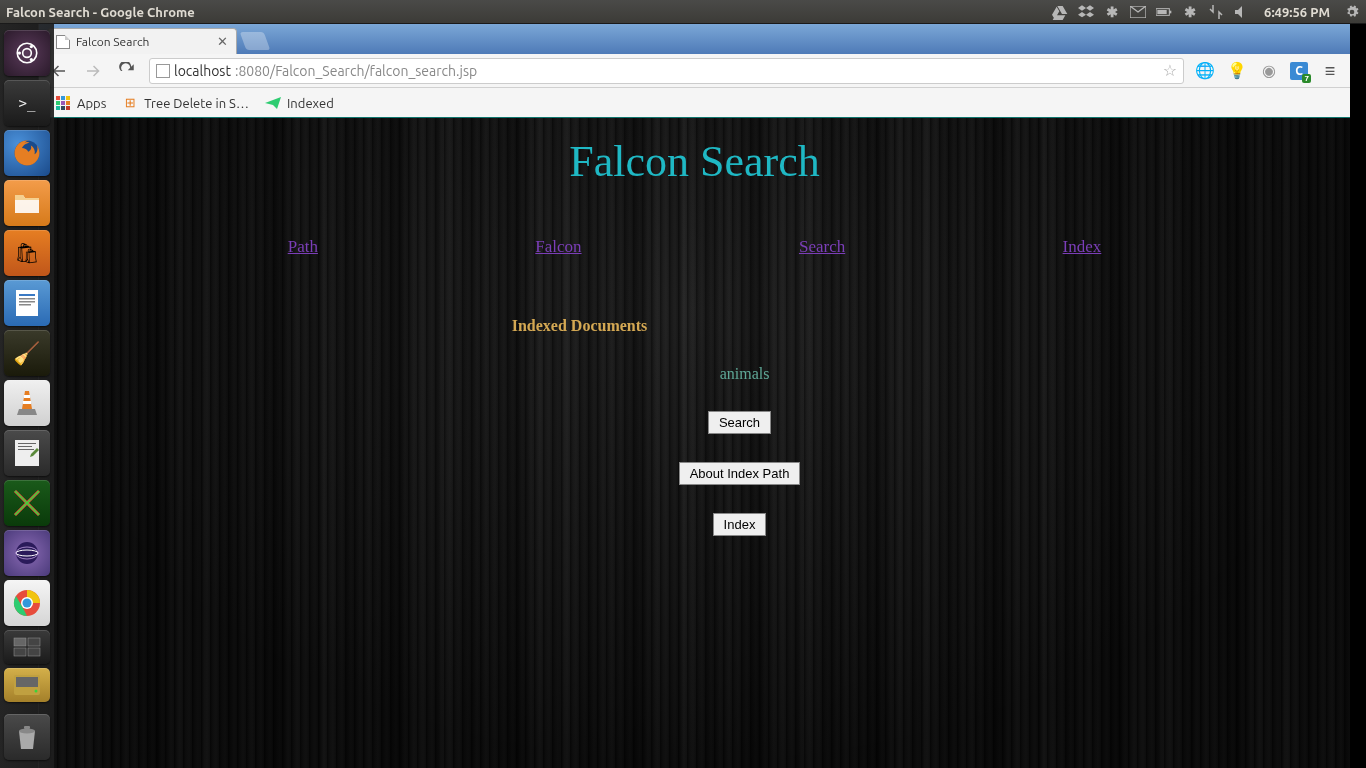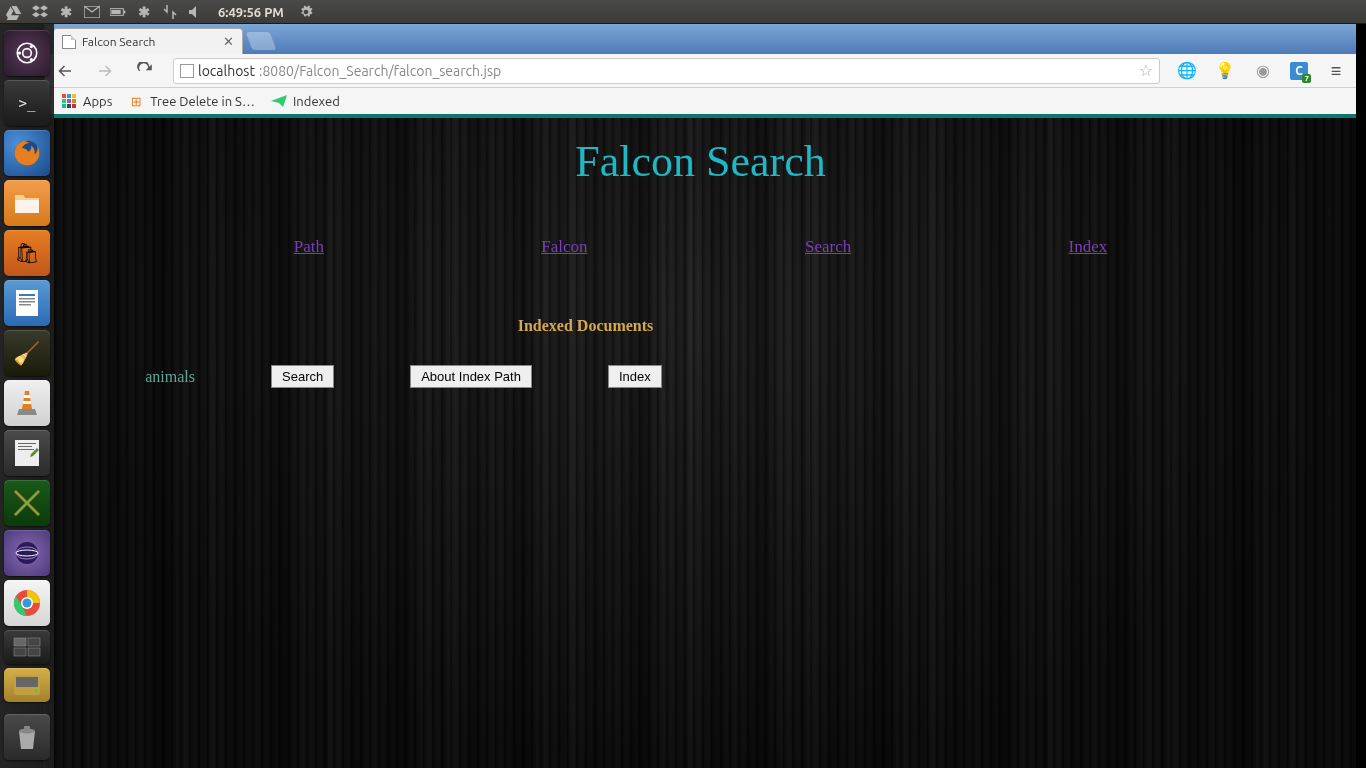--- a/index.html
+++ b/index.html
@@ -51,21 +51,21 @@
   display:flex; align-items:center; justify-content:center;
   font-size: 22px;
 }
 .launcher .spacer { flex: 1; }
 .launcher .trash { margin-bottom: 8px; }
 
 
 .chrome-window {
   position: absolute;
   top: 24px;
-  left: 44px;
+  left: 38px;
   width: calc(1366px - 54px);
   height: calc(768px - 24px);
   background: #fff;
   display: flex;
   flex-direction: column;
   border-left: 1px solid #555;
 }
 
 
 .tab-strip {
@@ -114,21 +114,21 @@
 }
 
 
 .toolbar {
   height: 34px;
   background: #f5f5f5;
   border-bottom: 1px solid #d0d0d0;
   display: flex;
   align-items: center;
   padding: 0 8px;
-  gap: 16px;
+  gap: 10px;
 }
 .nav-btn {
   width: 24px; height: 24px;
   display:flex; align-items:center; justify-content:center;
   color: #555;
   font-size: 18px;
 }
 .nav-btn.disabled { color: #bbb; }
 .omnibox {
   flex: 1;
@@ -154,21 +154,21 @@
   width: 22px; height: 22px;
   display:flex; align-items:center; justify-content:center;
   font-size: 16px;
 }
 .menu-btn { font-size: 18px; color:#555; width:24px; text-align:center;}
 
 
 .bookmarks {
   height: 30px;
   background: #f5f5f5;
-  border-bottom: 4px solid #0f766e;
+  border-bottom: 1px solid #0f766e;
   display:flex;
   align-items:center;
   padding: 0 16px;
   gap: 16px;
   font-size: 13px;
   color: #333;
 }
 .bookmarks .bm {
   display:flex; align-items:center; gap:6px;
 }
@@ -247,22 +247,24 @@
   font-size: 16px;
   font-weight: bold;
   text-align: center;
   margin-left: -230px;
   margin-bottom: 30px;
 }
 
 .doc-row {
   display: flex;
   align-items: center;
-  gap: 76px;
+  justify-content: center;
+  gap: 28px;
   margin-left: 90px;
+  flex-direction: column;
 }
 .doc-name {
   color: #5fa897;
   font-family: Georgia, serif;
   font-size: 16px;
   min-width: 60px;
   text-align: right;
 }
 .btn {
   background: #efefef;
@@ -271,20 +273,21 @@
   font-size: 13px;
   font-family: Arial, sans-serif;
   color: #000;
   cursor: pointer;
 }
 </style>
 </head>
 <body>
 
 <div class="top-panel">
+  <div class="title">Falcon Search - Google Chrome</div>
   <div class="tray">
     <span class="tray-icon">
       <svg width="16" height="16" viewBox="0 0 24 24">
           <path fill="#ccc" d="M8 3h8l7 12h-8L8 3zm-1 1L0 16l4 7 7-12-4-7zm9 13H5l-4 7h15l4-7z"></path>
         </svg>
     </span>
     <span class="tray-icon">
       <svg width="16" height="16" viewBox="0 0 24 24">
           <path fill="#ccc" d="M6 2l6 4-6 4-6-4 6-4zm12 0l6 4-6 4-6-4 6-4zM6 12l6 4-6 4-6-4 6-4zm12 0l6 4-6 4-6-4 6-4z"></path>
         </svg>

